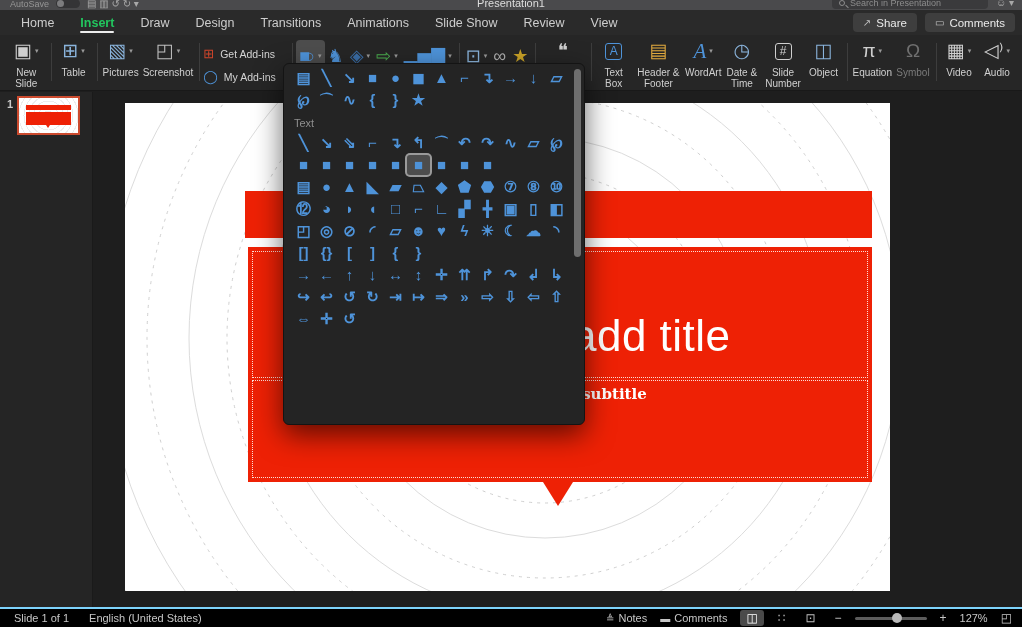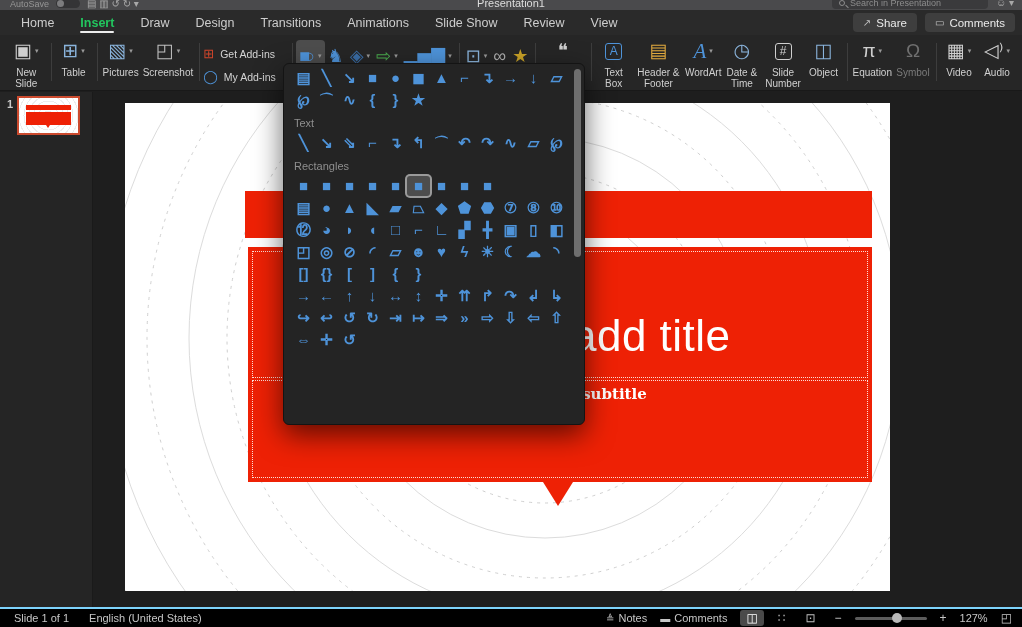--- a/index.html
+++ b/index.html
@@ -366,21 +366,20 @@
       <span class="s-icon" data-name="elbow-connector-shape">⌐</span>
       <span class="s-icon" data-name="elbow-arrow-connector-shape">↴</span>
       <span class="s-icon" data-name="elbow-double-arrow-connector-shape">↰</span>
       <span class="s-icon" data-name="curved-connector-shape">⌒</span>
       <span class="s-icon" data-name="curved-arrow-connector-shape">↶</span>
       <span class="s-icon" data-name="curved-double-arrow-connector-shape">↷</span>
       <span class="s-icon" data-name="curve-shape">∿</span>
       <span class="s-icon" data-name="freeform-shape">▱</span>
       <span class="s-icon" data-name="scribble-shape">℘</span>
     </div>
-    <div class="m-title" data-name="menu-section-rectangles">Rectangles</div>
     <div class="m-row">
       <span class="s-icon" data-name="rectangle-shape">■</span>
       <span class="s-icon" data-name="rounded-rectangle-shape">■</span>
       <span class="s-icon" data-name="snip-single-corner-rectangle-shape">■</span>
       <span class="s-icon" data-name="snip-same-side-corner-rectangle-shape">■</span>
       <span class="s-icon" data-name="snip-diagonal-corner-rectangle-shape">■</span>
       <span class="s-icon sel" data-name="snip-round-single-corner-rectangle-shape">■</span>
       <span class="s-icon" data-name="round-single-corner-rectangle-shape">■</span>
       <span class="s-icon" data-name="round-same-side-corner-rectangle-shape">■</span>
       <span class="s-icon" data-name="round-diagonal-corner-rectangle-shape">■</span>

